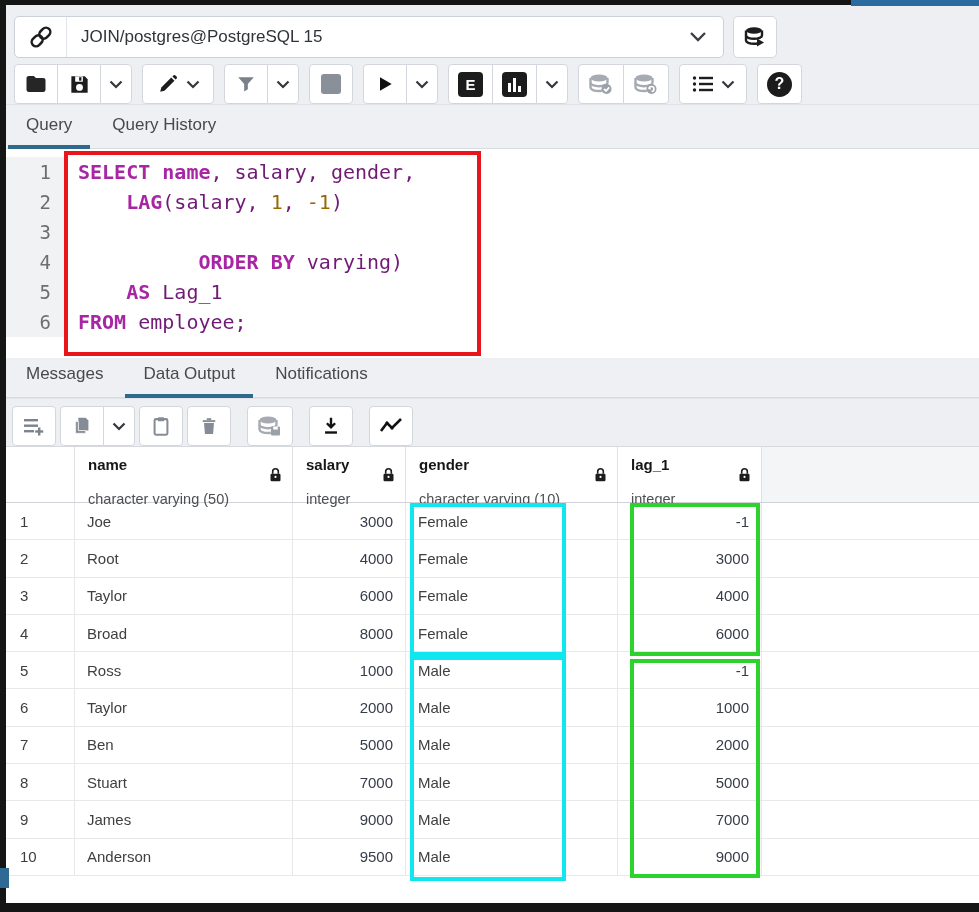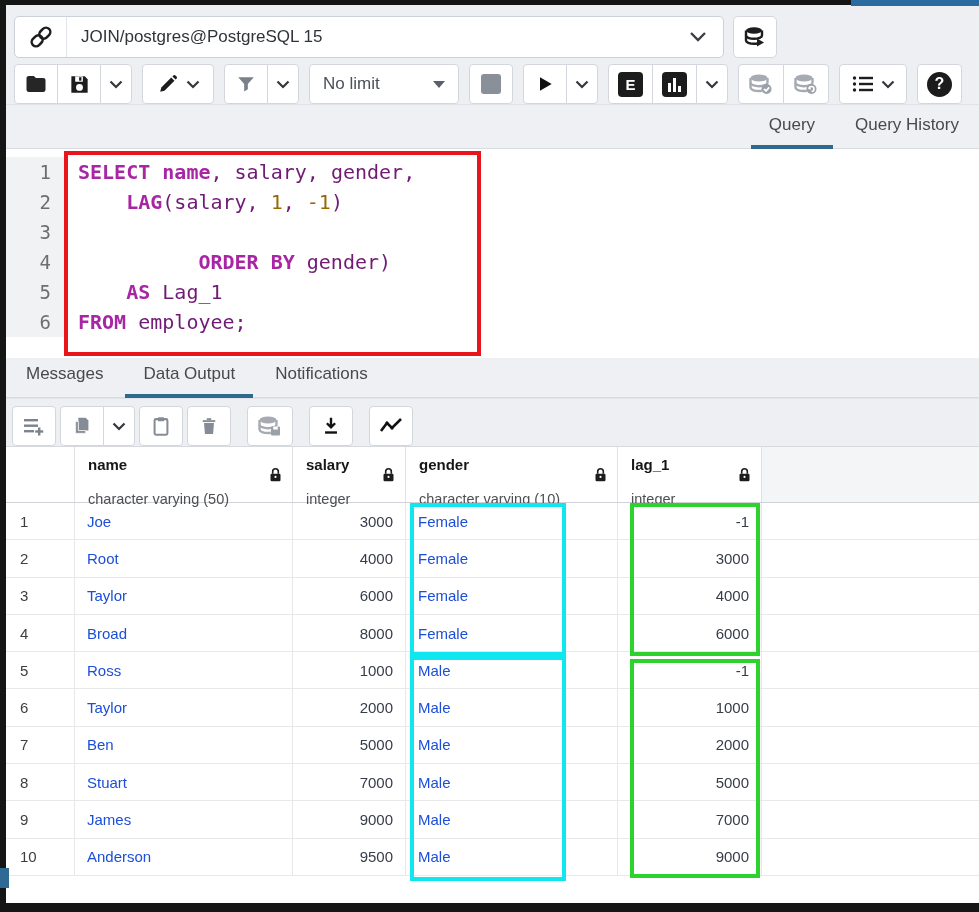--- a/index.html
+++ b/index.html
@@ -50,21 +50,21 @@
 
   .limit-select {
     display:flex; align-items:center; justify-content:space-between;
     width:150px; height:40px; background:#fff; border:1px solid #d3d7dd; border-radius:4px;
     padding:0 13px; font-size:17px; color:#4c5158;
   }
   .tri-down { width:0; height:0; border-left:6px solid transparent; border-right:6px solid transparent; border-top:7px solid #5a6069; }
 
   
   .tabs { position:absolute; left:6px; width:973px; display:flex; align-items:flex-end; border-bottom:1px solid #d8dbe0; background:#eef0f3; }
-  .editor-tabs { top:105px; height:44px;justify-content:flex-end; }
+  .editor-tabs { top:105px; height:44px; }
   .result-tabs { top:358px; height:40px; }
   .tab { position:relative; padding:0 20px 13px 20px; font-size:17px; color:#46494e; cursor:default; }
   .tab.active::after { content:""; position:absolute; left:2px; right:2px; bottom:-1px; height:4px; background:#2e6a8e; }
 
   
   .editor { position:absolute; left:6px; top:149px; width:973px; height:209px; background:#fff; padding-top:8px; }
   .code-line { display:flex; height:30px; line-height:30px; font-family:"DejaVu Sans Mono", monospace; font-size:20px; }
   .gutter-num { width:60px; background:#f1f2f4; color:#6e6e6e; text-align:right; padding-right:15px; font-size:19px; flex:none; }
   .code-text { padding-left:12px; white-space:pre; color:#383838; }
   .tok-kw { color:#a826a4; font-weight:bold; }
@@ -77,21 +77,21 @@
 
   
   .grid { position:absolute; left:6px; top:446px; width:973px; height:457px; background:#fff; font-size:15px; }
   .g-header { display:flex; height:57px; border-top:1px solid #d6d9de; border-bottom:1px solid #cfd2d7; background:#fff; }
   .g-hcell { position:relative; border-right:1px solid #dfe1e5; padding:9px 30px 0 13px; }
   .g-hcell .col-name { font-weight:bold; color:#161616; font-size:15px; }
   .g-hcell .col-type { color:#4d4f53; font-size:14.5px; margin-top:18px; }
   .g-hcell .lock { position:absolute; right:9px; top:50%; transform:translateY(-50%); }
   .g-hfiller { flex:1; background:#f4f5f7; }
   .g-row { display:flex; height:37.3px; border-bottom:1px solid #e7e8ea; }
-  .g-cell { border-right:1px solid #e7e8ea; display:flex; align-items:center; padding:0 12px; color:#1d4ed8; overflow:hidden; }
+  .g-cell { border-right:1px solid #e7e8ea; display:flex; align-items:center; padding:0 12px; color:#404040; overflow:hidden; }
   .g-cell.num { justify-content:flex-end; color:#383c4a; }
   .c-rownum { width:69px; flex:none; padding-left:14px; color:#3c3e42; }
   .c-name { width:218px; flex:none; }
   .c-salary { width:113px; flex:none; }
   .c-gender { width:212px; flex:none; }
   .c-lag { width:144px; flex:none; }
   .c-fill { flex:1; border-right:none; }
 
   
   .annot { position:absolute; pointer-events:none; z-index:40; }
@@ -197,24 +197,20 @@
       </button>
       <button class="btn narrow">
         <span>
           <svg width="14" height="9" viewBox="0 0 14 9">
               <polyline points="1.5,1.5 7,7 12.5,1.5" fill="none" stroke="#33363b" stroke-width="2.2"></polyline>
             </svg>
         </span>
       </button>
     </div>
 
-    <div class="limit-select">
-      <span>No limit</span>
-      <span class="tri-down"></span>
-    </div>
 
     <div class="btn-group">
       <button class="btn">
         <span class="stop-square"></span>
       </button>
     </div>
 
     <div class="btn-group">
       <button class="btn">
         <span>
@@ -318,21 +314,21 @@
         </div>
         <div class="code-line">
           <div class="gutter-num">2</div>
           <div class="code-text"><span class="tok-pl">    </span><span class="tok-kw">LAG</span><span class="tok-pl">(salary, </span><span class="tok-num">1</span><span class="tok-pl">, </span><span class="tok-num">-1</span><span class="tok-pl">)</span></div>
         </div>
         <div class="code-line">
           <div class="gutter-num">3</div>
         </div>
         <div class="code-line">
           <div class="gutter-num">4</div>
-          <div class="code-text"><span class="tok-pl">          </span><span class="tok-kw">ORDER BY</span><span class="tok-pl"> gender)</span></div>
+          <div class="code-text"><span class="tok-pl">          </span><span class="tok-kw">ORDER BY</span><span class="tok-pl"> varying)</span></div>
         </div>
         <div class="code-line">
           <div class="gutter-num">5</div>
           <div class="code-text"><span class="tok-pl">    </span><span class="tok-kw">AS</span><span class="tok-pl"> Lag_1</span></div>
         </div>
         <div class="code-line">
           <div class="gutter-num">6</div>
           <div class="code-text"><span class="tok-kw">FROM</span><span class="tok-pl"> employee;</span></div>
         </div>
       </div>

